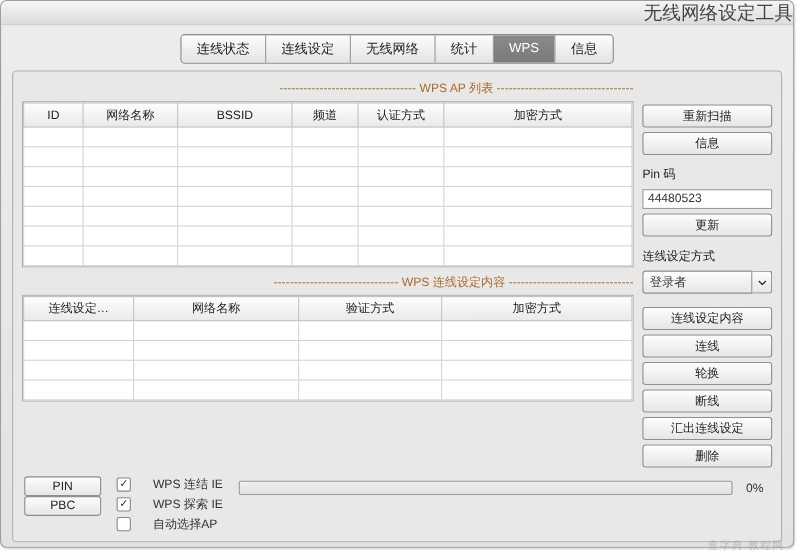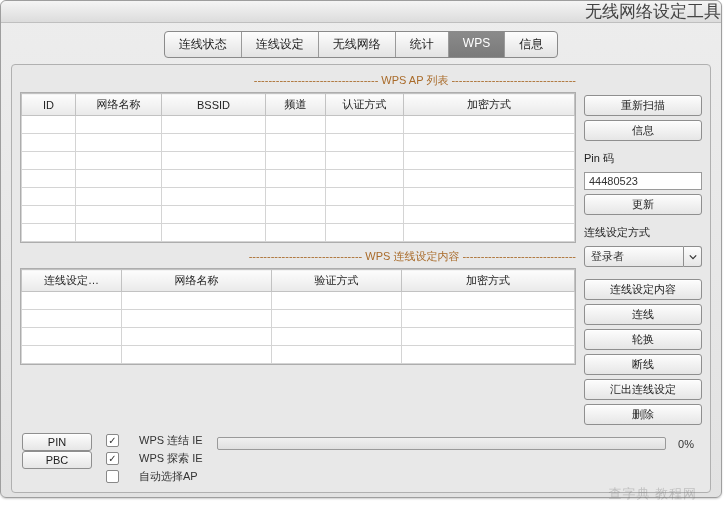--- a/index.html
+++ b/index.html
@@ -30,21 +30,21 @@
 .select-arrow{width:18px;border:1px solid #8f8f8f;border-left:none;border-radius:0 3px 3px 0;background:linear-gradient(#fdfdfd,#e6e6e6);display:flex;align-items:center;justify-content:center}
 .select-arrow svg{width:8px;height:8px}
 .bottom-row{display:flex;align-items:flex-start;gap:14px;margin-top:8px;padding-left:2px}
 .pin-pbc{display:flex;flex-direction:column;gap:0;width:70px}
 .checks{display:flex;flex-direction:column;gap:3px}
 .check{display:flex;align-items:center;gap:20px}
 .checkbox{width:13px;height:13px;border:1px solid #888;border-radius:2px;background:#fff;display:inline-flex;align-items:center;justify-content:center}
 .checkbox.checked::after{content:"✓";font-size:10px;color:#333;line-height:1}
 .progress{flex:1;display:flex;align-items:center;gap:12px;margin-top:4px;padding-right:8px}
 .progress-bar{flex:1;height:13px;border:1px solid #9a9a9a;border-radius:2px;background:linear-gradient(#f0f0f0,#e0e0e0)}
-.watermark{position:absolute;right:24px;bottom:-4px;font-size:13px;color:rgba(120,120,120,.35);pointer-events:none;letter-spacing:1px}
+.watermark{position:absolute;right:8px;bottom:-4px;font-size:10px;color:rgba(120,120,120,.35);pointer-events:none;letter-spacing:1px}
 </style>
 </head>
 <body>
 
 <div class="window">
   <div class="titlebar">无线网络设定工具</div>
   <div class="content">
 
     <div class="tabbar">
       <div class="tabs">

